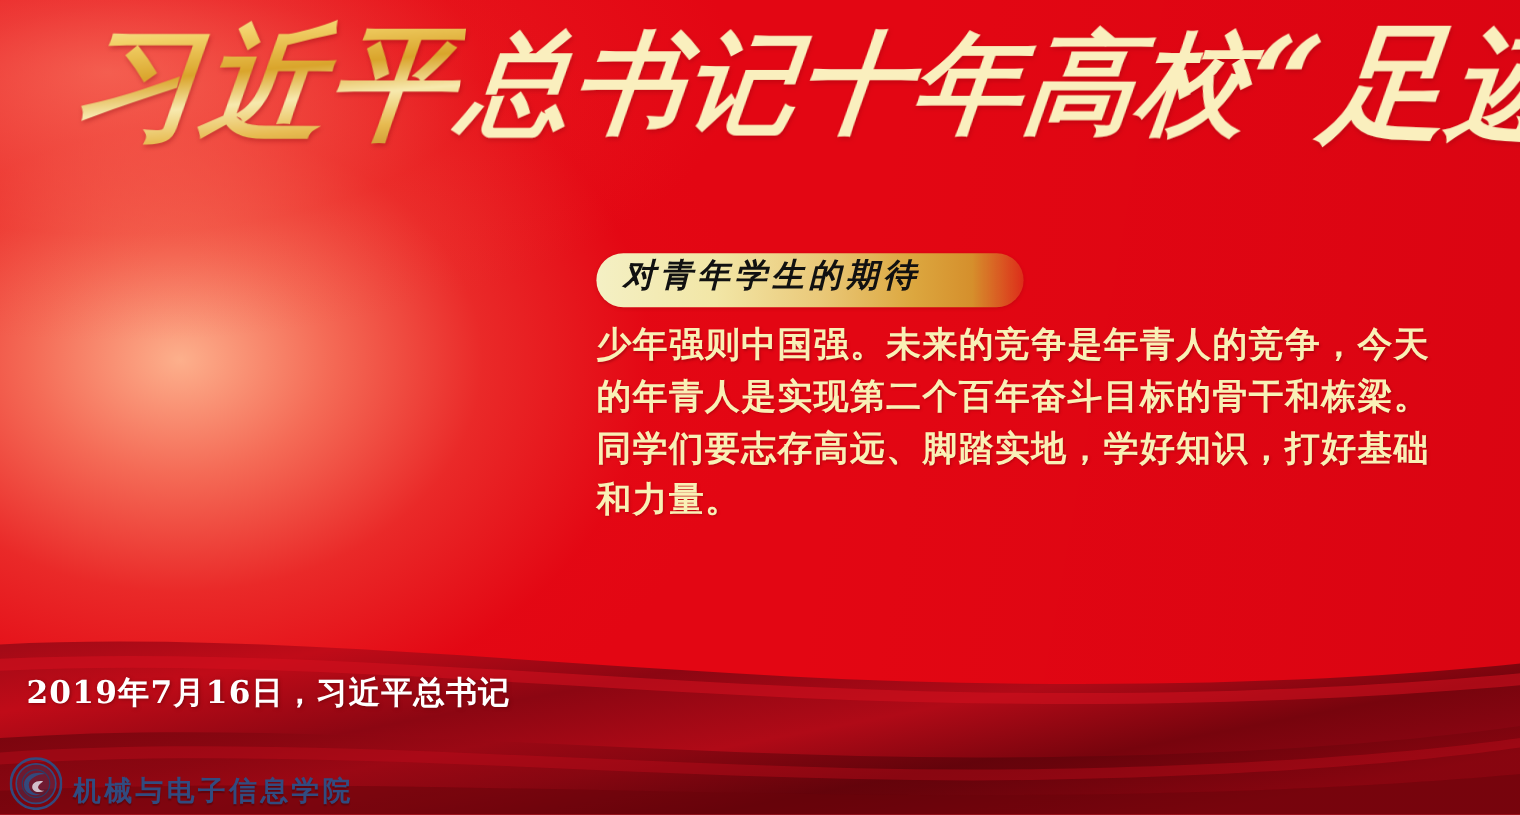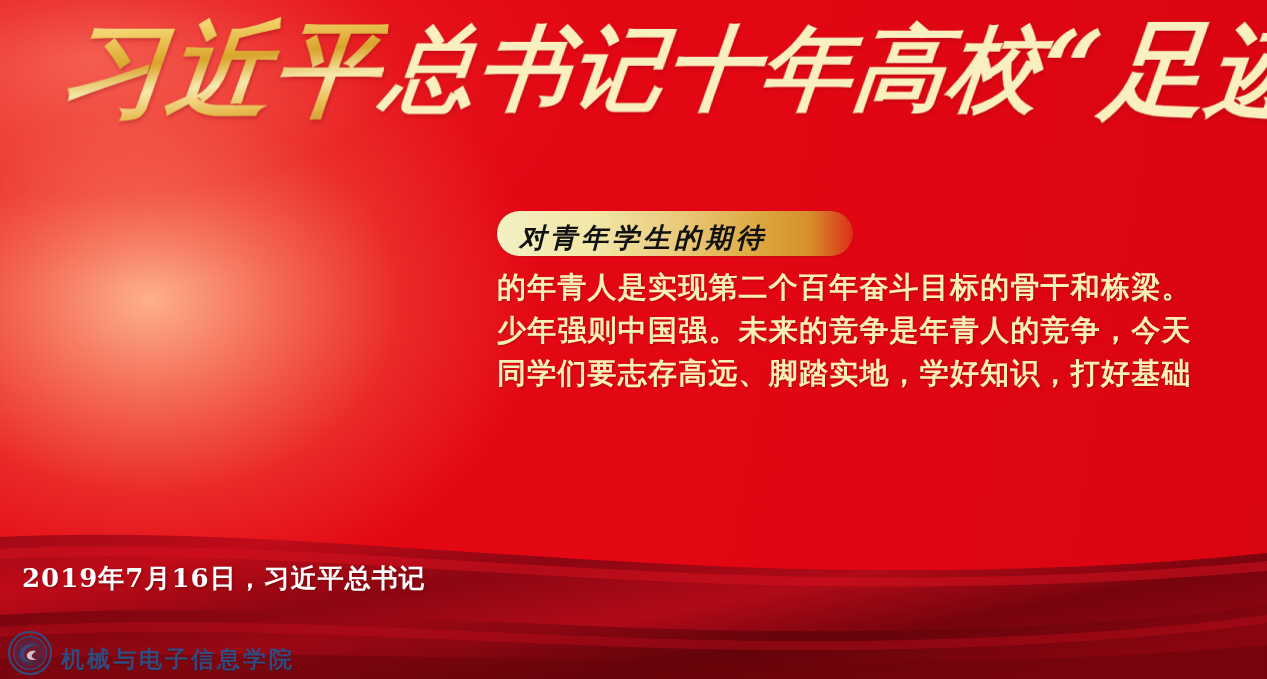--- a/index.html
+++ b/index.html
@@ -94,21 +94,21 @@
     position:absolute;left:497px;top:211px;
     width:356px;height:45px;
     border-radius:23px;
     background:linear-gradient(90deg,
         #F4F0C4 0%,
         #F2E6A6 28%,
         #EAC97A 52%,
         #DCA73F 74%,
         #D58F2C 88%,
         rgba(214,120,40,0.35) 100%);
-    display:flex;align-items:flex-end;
+    display:flex;align-items:flex-start;
     padding-left:22px;
     box-shadow:0 1px 3px rgba(120,0,10,0.25);
   }
   .pill-text{
     font-family:"DejaVu Serif", serif;
     font-weight:700;
     font-size:27px;
     letter-spacing:4px;
     color:#111;
     white-space:nowrap;
@@ -290,23 +290,24 @@
         </g>
       </g>
     </svg>
   </div>
 
   <div class="pill">
     <span class="pill-text">对青年学生的期待</span>
   </div>
 
   <div class="body-text">
+    <p>少年强则中国强。未来的竞争是年青人的竞争，今天</p>
     <p>的年青人是实现第二个百年奋斗目标的骨干和栋梁。</p>
-    <p>少年强则中国强。未来的竞争是年青人的竞争，今天</p>
     <p>同学们要志存高远、脚踏实地，学好知识，打好基础</p>
+    <p>和力量。</p>
   </div>
 
   <div class="silk">
     <svg viewBox="0 0 1267 160" xmlns="http://www.w3.org/2000/svg" preserveAspectRatio="none">
       <defs>
         <linearGradient id="silkA" x1="0" y1="0" x2="1" y2="0.6">
           <stop offset="0%" stop-color="#A00A16"></stop>
           <stop offset="18%" stop-color="#C00B18"></stop>
           <stop offset="40%" stop-color="#8C0612"></stop>
           <stop offset="62%" stop-color="#B00A17"></stop>

